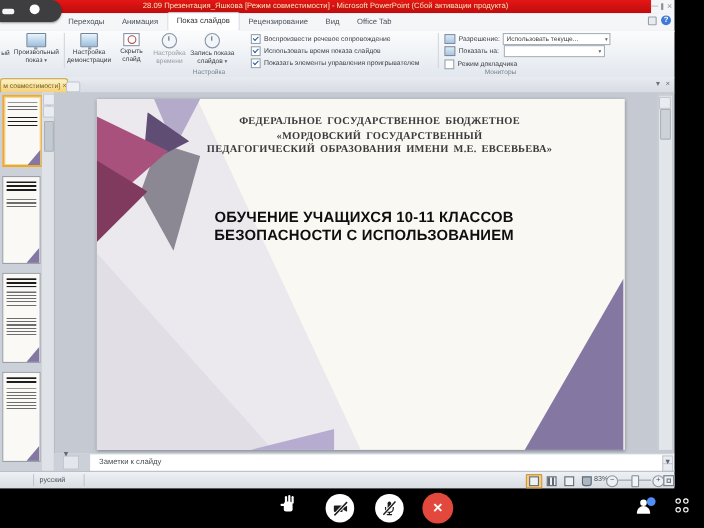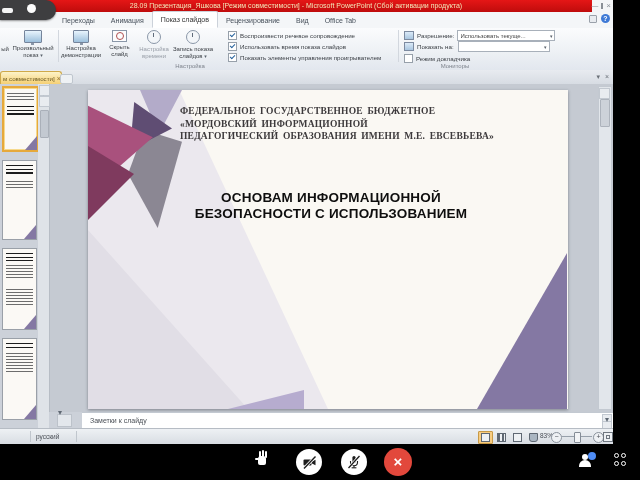--- a/index.html
+++ b/index.html
@@ -88,21 +88,21 @@
           border-bottom:4px solid #5f6873;margin:2px auto 0 auto;}
   .tri-dn{width:0;height:0;border-left:2.5px solid transparent;border-right:2.5px solid transparent;
           border-top:4px solid #5f6873;margin:2px auto 0 auto;}
   .xsmall{font-size:7px;line-height:9px;color:#5f6873;}
   .pthumb{position:absolute;left:2px;width:7px;height:26px;background:#c3c9d1;border:1px solid #aab0b9;border-radius:1px;}
 
   
   .slide{left:88px;top:90px;width:480px;height:319px;background:#faf8f3;overflow:hidden;
          box-shadow:0 1px 3px rgba(40,45,55,.45);}
   .d{position:absolute;}
-  .sl-header{position:absolute;left:92px;top:15px;width:330px;z-index:10;
+  .sl-header{position:absolute;left:92px;top:15px;width:330px;text-align:center;z-index:10;
              font-family:"Liberation Serif",serif;font-weight:bold;font-size:9.5px;line-height:12.5px;
              color:#3d3a3c;letter-spacing:.2px;word-spacing:2px;}
   .sl-title{position:absolute;left:58px;top:100px;width:370px;text-align:center;z-index:10;
             font-weight:bold;font-size:13.5px;line-height:15.5px;color:#0e0e0e;letter-spacing:.2px;}
 
   
   .vscroll{left:598px;top:86px;width:12px;height:322px;background:#e2e6eb;border:1px solid #c3c9d1;}
   .vthumb{position:absolute;left:1px;top:12px;width:8px;height:26px;background:#cdd2d9;border:1px solid #adb3bc;border-radius:1px;}
 
   
@@ -313,25 +313,25 @@
          clip-path:polygon(0 10%,90% 42%,0 100%);"></div>
     <div class="d" style="left:0;top:56px;width:46px;height:74px;background:#7f3a5e;
          clip-path:polygon(0 0,100% 38%,0 100%);"></div>
     <div class="d" style="left:389px;top:163px;width:90px;height:156px;background:#8478a3;
          clip-path:polygon(100% 0,100% 100%,0 100%);"></div>
     <div class="d" style="left:140px;top:300px;width:76px;height:19px;background:#b6accf;
          clip-path:polygon(100% 0,100% 100%,0 100%);"></div>
 
     <div class="sl-header">
       <div>ФЕДЕРАЛЬНОЕ ГОСУДАРСТВЕННОЕ БЮДЖЕТНОЕ</div>
-      <div>«МОРДОВСКИЙ ИНФОРМАЦИОННОЙ</div>
+      <div>«МОРДОВСКИЙ ГОСУДАРСТВЕННЫЙ</div>
       <div>ПЕДАГОГИЧЕСКИЙ ОБРАЗОВАНИЯ ИМЕНИ М.Е. ЕВСЕВЬЕВА»</div>
     </div>
     <div class="sl-title">
-      <div>ОСНОВАМ ИНФОРМАЦИОННОЙ</div>
+      <div>ОБУЧЕНИЕ УЧАЩИХСЯ 10-11 КЛАССОВ</div>
       <div>БЕЗОПАСНОСТИ С ИСПОЛЬЗОВАНИЕМ</div>
     </div>
   </div>
 
   <div class="abs vscroll">
     <div class="sq-btn" style="top:1px;left:0;">
       <i class="tri-up"></i>
     </div>
     <div class="vthumb"></div>
   </div>

